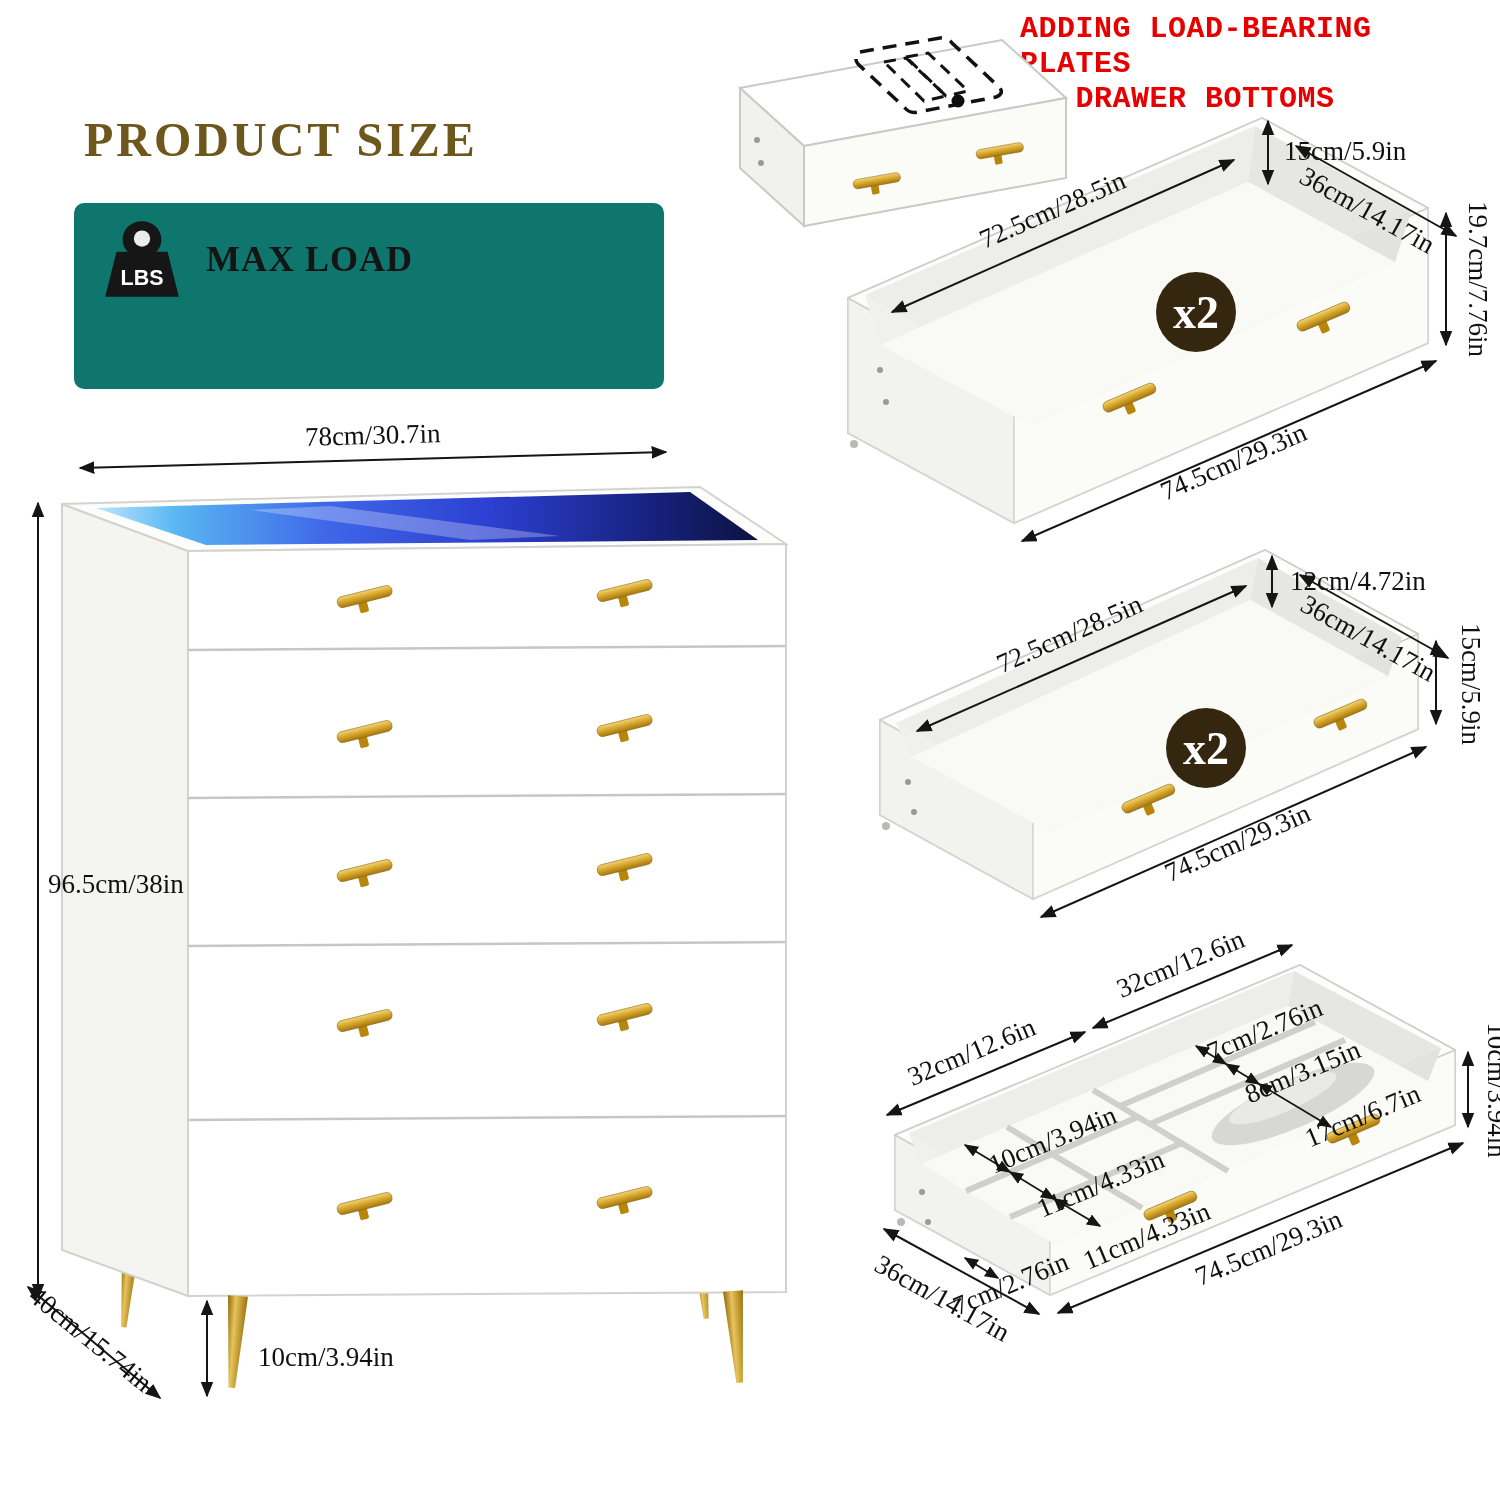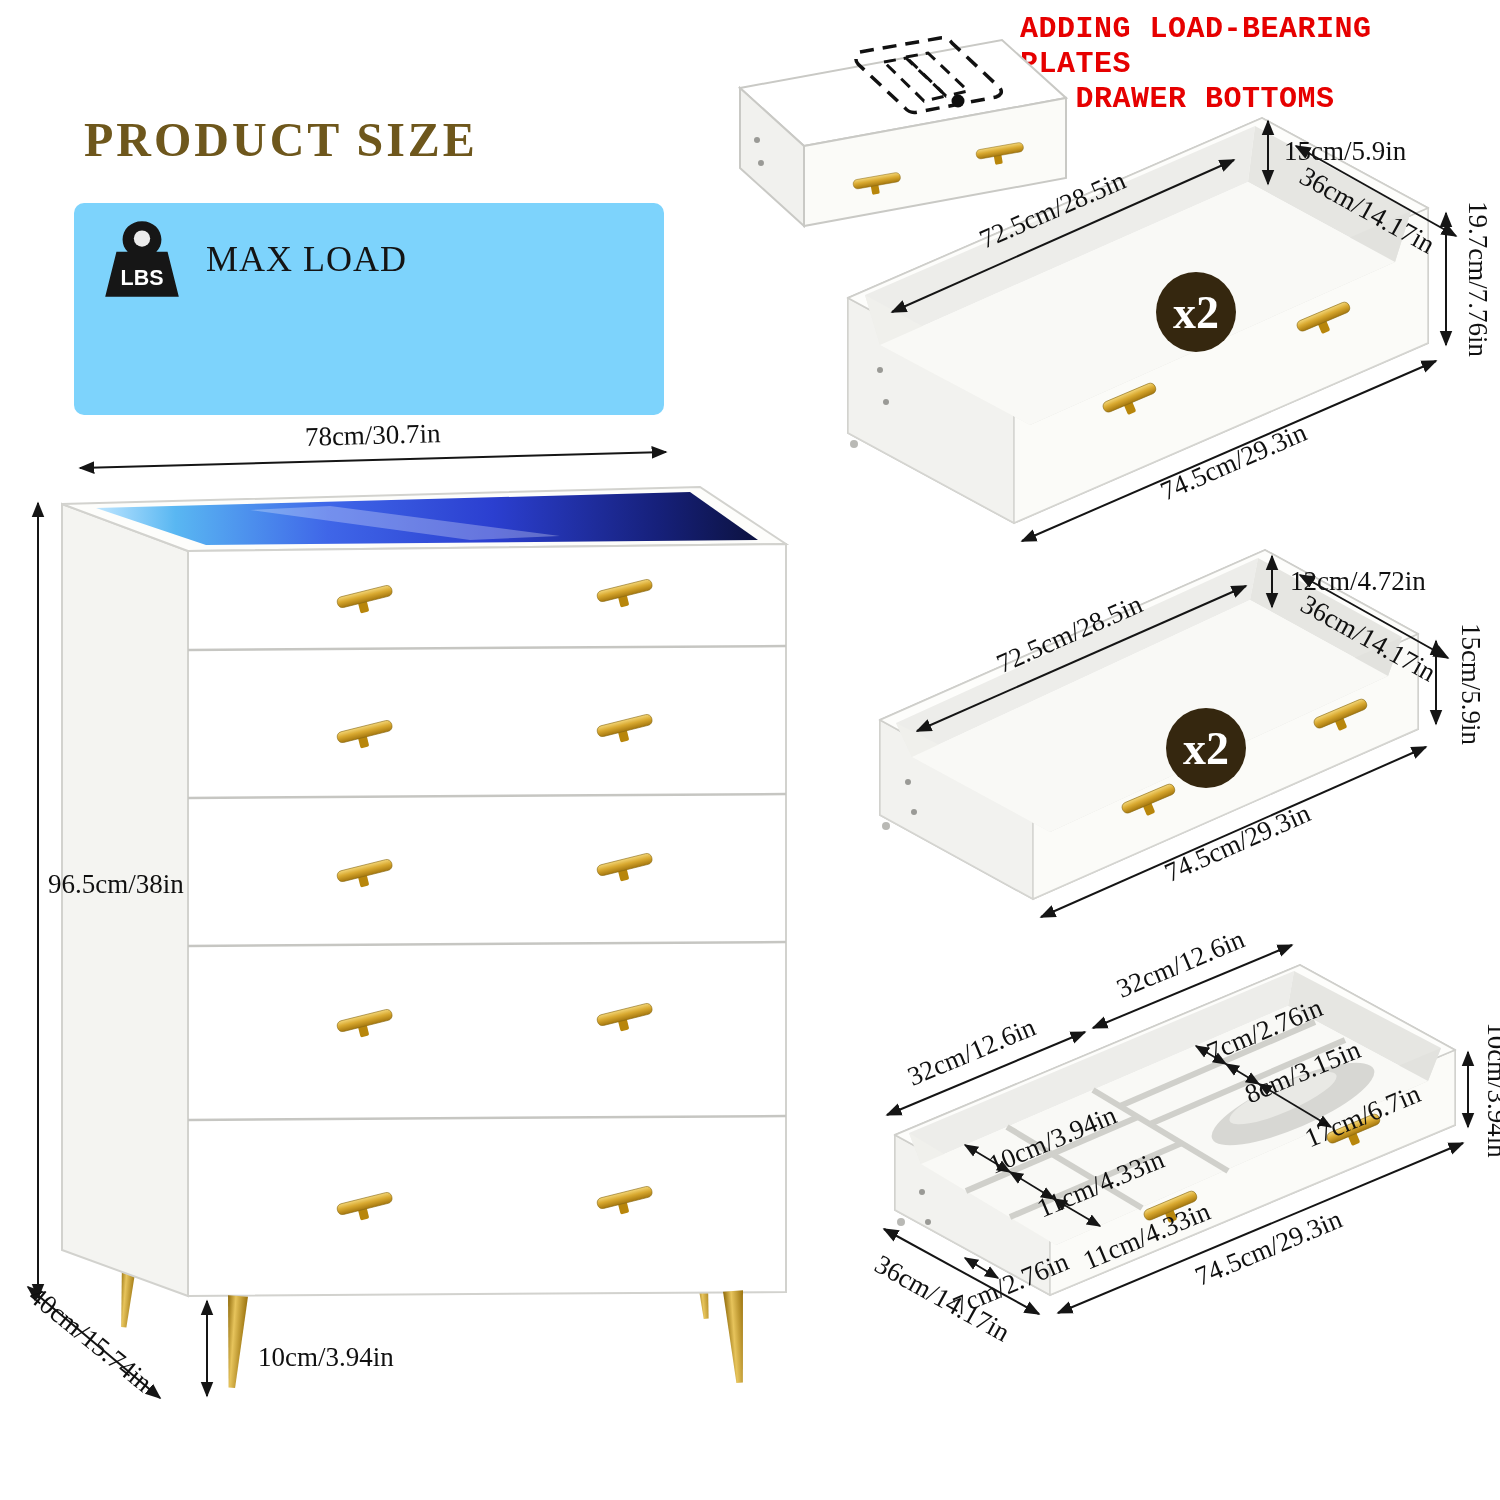--- a/index.html
+++ b/index.html
@@ -12,25 +12,25 @@
     font-family:Liberation Mono, monospace;font-weight:bold;
     font-size:30px;line-height:1.16;color:var(--warning_red,#e60000);
     letter-spacing:.5px;
   }
   .title{
     position:absolute;left:84px;top:112px;margin:0;
     font-family:"Liberation Serif",serif;font-weight:bold;
     font-size:48px;letter-spacing:3px;color:var(--title_brown,#6e571c);
   }
   .maxload{
-    position:absolute;left:74px;top:203px;width:590px;height:212px;
-    background:#7dd3fc;border-radius:10px;
+    position:absolute;left:74px;top:203px;width:590px;height:186px;
+    background:#0f766e;border-radius:10px;
   }
   .ml-row{display:flex;align-items:center;gap:18px;padding:12px 0 0 22px;}
-  .ml-title{font-size:36px;font-weight:normal;letter-spacing:1px;color:#141414;}
+  .ml-title{font-size:36px;font-weight:bold;letter-spacing:1px;color:#141414;}
   .ml-detail{padding:7px 0 0 24px;font-size:27px;color:#0d0d0d;letter-spacing:.4px;word-spacing:5px;}
   svg.scene{position:absolute;left:0;top:0;}
   svg text{font-family:"Liberation Serif",serif;}
   .dim{stroke:#151515;stroke-width:2;}
   .dimS{stroke:#151515;stroke-width:1.8;}
   .dimtxt{font-size:27px;fill:#101010;}
   .badgetxt{font-size:46px;font-weight:bold;fill:#ffffff;}
   .lbstxt{font-family:"Liberation Sans",sans-serif;font-size:21px;font-weight:bold;fill:#ffffff;}
 </style>
 </head>

